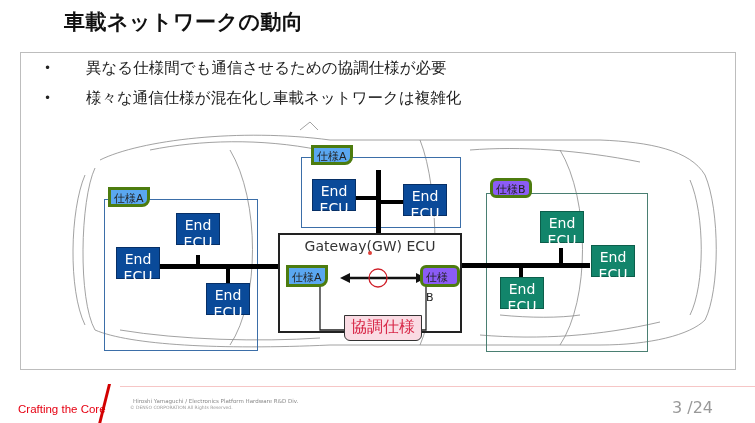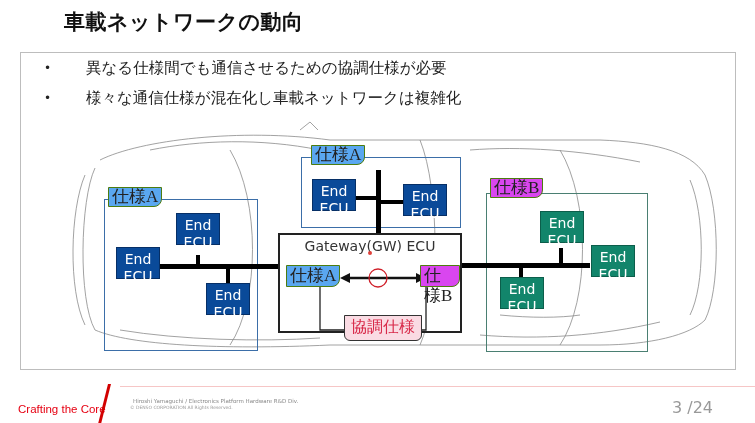--- a/index.html
+++ b/index.html
@@ -8,23 +8,23 @@
   .title { position:absolute; left:28px; top:8px; font-size:21px; font-weight:bold; color:#111; letter-spacing:0.5px;margin-left:36px; }
   .frame { position:absolute; left:20px; top:52px; width:716px; height:318px; border:1px solid #bdbdbd; box-sizing:border-box; }
   .bullets { position:absolute; left:44px; top:54px; font-size:15.5px; color:#222; }
   .bullet { height:30px; line-height:28px; display:flex; }
   .bullet .dot { width:42px; font-size:12px; }
   svg.car { position:absolute; left:0; top:0; }
   .zone { position:absolute; box-sizing:border-box; }
   .zoneA1 { left:104px; top:199px; width:154px; height:152px; border:1px solid #3b6ea8; }
   .zoneA2 { left:301px; top:157px; width:160px; height:71px; border:1px solid #3b6ea8; }
   .zoneB  { left:486px; top:193px; width:162px; height:159px; border:1px solid #4a7f72; }
-  .tag { position:absolute; font-size:17px; color:#222; padding:0 3px; box-sizing:border-box; height:20px; line-height:18px; border:1px solid #4d7c0f; border-radius:0 0 8px 0;font-family:Liberation Serif, serif; }
+  .tag { position:absolute; font-size:11px; color:#222; padding:0 3px; box-sizing:border-box; height:20px; line-height:18px; border:3px solid #4d7c0f; border-radius:0 0 8px 0; }
   .tagA { background:#5aa7f0; }
-  .tagB { background:#d946ef; }
+  .tagB { background:#8b5cf6;border-radius:6px; }
   .ecu { position:absolute; width:44px; height:32px; color:#fff; font-size:14px; line-height:17px; text-align:center; padding-top:3px; box-sizing:border-box; }
   .ecuA { background:#0a4a99; border:1px solid #062f66; }
   .ecuB { background:#12856b; border:1px solid #0c5e4b; }
   .bus { position:absolute; background:#000; }
   .gw { position:absolute; left:278px; top:233px; width:184px; height:100px; border:2px solid #222; background:#fff; box-sizing:border-box; }
   .gw-title { position:absolute; left:0; width:100%; top:3px; text-align:center; font-size:14px; color:#333; }
   .coop { position:absolute; font-size:16px; color:#d82a4a; background:#fadbe3; border:1px solid #333; padding:0 6px; height:24px; line-height:22px; border-radius:0 0 6px 6px; }
   .footer-line { position:absolute; left:120px; top:386px; width:635px; height:1px; background:#f6c6c6; }
   .logo { position:absolute; left:18px; top:383px; color:#e60012; font-size:18px; font-weight:bold; font-style:italic; letter-spacing:1px; font-family:"Liberation Sans", sans-serif;margin-top:45px; }
   .tagline { position:absolute; left:18px; top:403px; color:#e60012; font-size:11.5px; font-family:"Liberation Sans", sans-serif; }

